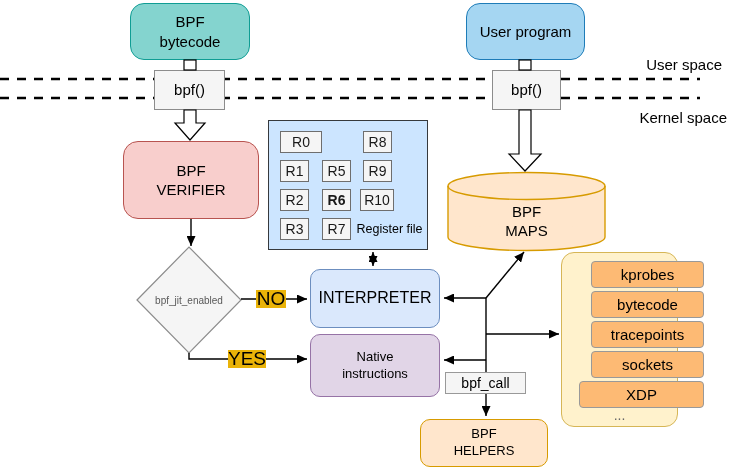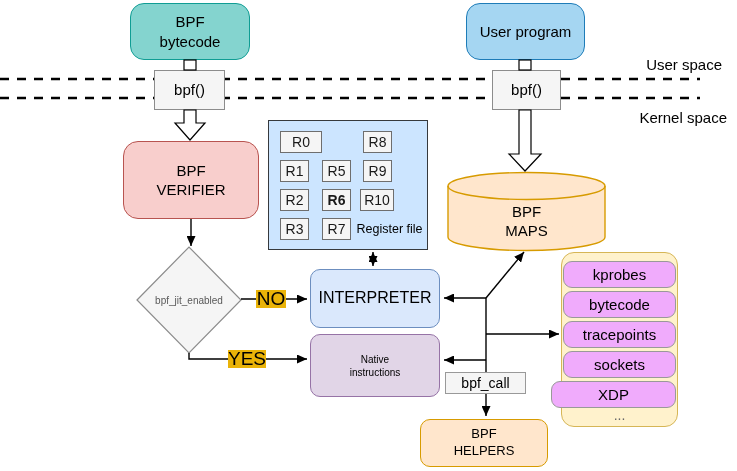--- a/index.html
+++ b/index.html
@@ -10,26 +10,26 @@
   svg.layer{position:absolute;left:0;top:0;width:737px;height:471px;pointer-events:none;}
   .box{
     position:absolute;box-sizing:border-box;display:flex;align-items:center;justify-content:center;
     text-align:center;white-space:pre-line;line-height:1.3;
   }
   .node-teal{background:#84d4cf;border:1.6px solid #109d94;border-radius:14px;font-size:15px;}
   .node-blue{background:#a5d6f2;border:1.6px solid #1e7cb8;border-radius:14px;font-size:15px;}
   .node-red{background:#f8cecc;border:1.6px solid #b85450;border-radius:15px;font-size:15px;}
   .node-gray{background:#f5f5f5;border:1px solid #8c8c8c;font-size:15px;}
   .node-lblue{background:#dae8fc;border:1.4px solid #6c8ebf;border-radius:10px;font-size:16px;}
-  .node-purple{background:#e1d5e7;border:1.4px solid #9673a6;border-radius:10px;font-size:10px;}
+  .node-purple{background:#e1d5e7;border:1.4px solid #9673a6;border-radius:10px;font-size:13px;}
   .node-orange{background:#ffe6cc;border:1.4px solid #d79b00;border-radius:10px;font-size:13px;}
   .panel{background:#cce5ff;border:1.6px solid #36393d;}
   .reg{background:#f5f5f5;border:1px solid #6e6e6e;font-size:14px;color:#1a1a1a;}
   .hook-wrap{background:#fff2cc;border:1.4px solid #d6b656;border-radius:13px;}
-  .hook{background:#f0abfc;border:1px solid #999;border-radius:9px;font-size:15px;}
+  .hook{background:#fdba74;border:1px solid #999;border-radius:4px;font-size:15px;margin-left:28px;}
   .space-label{font-size:15px;justify-content:flex-end;}
   .small-label{font-size:12.5px;}
   .decision-label{font-size:10px;color:#595959;}
   .flow-label{background:#eab308;font-size:19px;}
   .dots{font-size:14px;color:#666;}
 </style>
 </head>
 <body>
 
 <div id="canvas">

